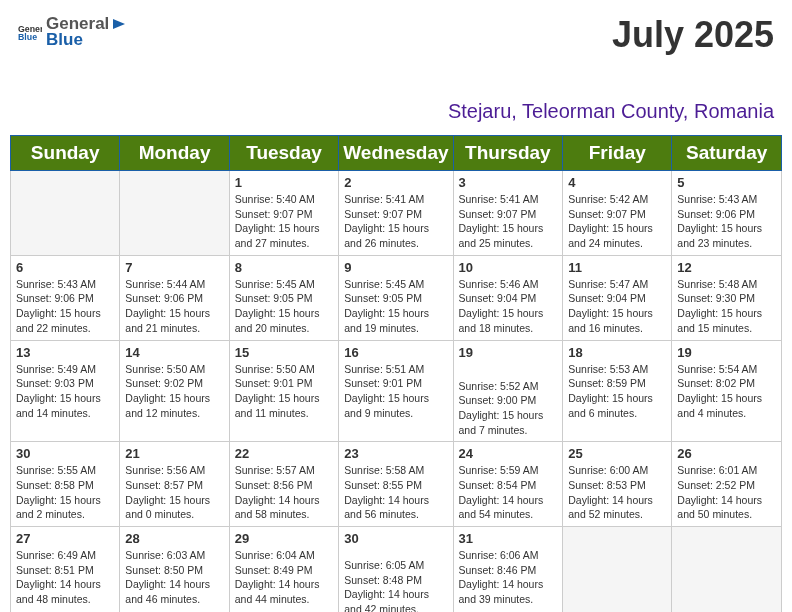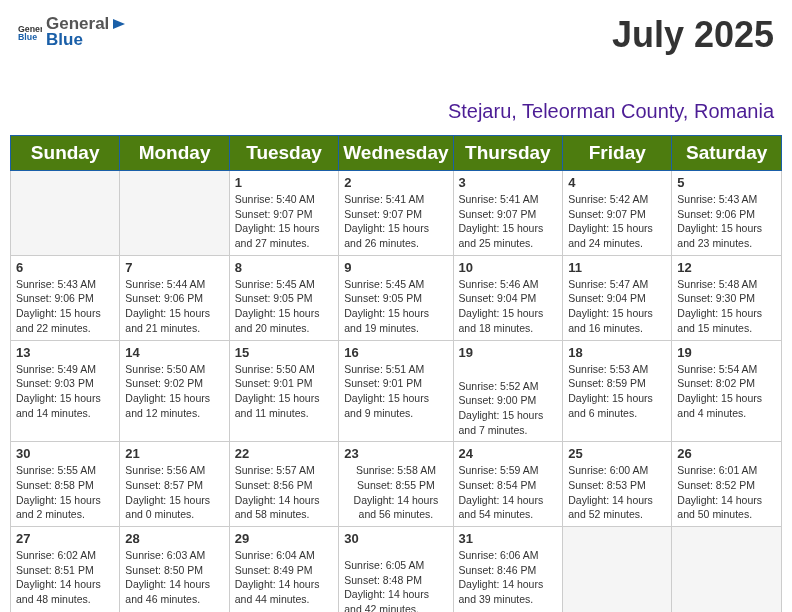--- a/index.html
+++ b/index.html
@@ -271,21 +271,21 @@
         </td>
         <td>
           <div class="day-num">22</div>
           <div class="day-info" style="white-space: pre-line;">Sunrise: 5:57 AM
 Sunset: 8:56 PM
 Daylight: 14 hours
 and 58 minutes.</div>
         </td>
         <td>
           <div class="day-num">23</div>
-          <div class="day-info" style="white-space: pre-line; text-align: center;">Sunrise: 5:58 AM
+          <div class="day-info" style="white-space: pre-line;">Sunrise: 5:58 AM
 Sunset: 8:55 PM
 Daylight: 14 hours
 and 56 minutes.</div>
         </td>
         <td>
           <div class="day-num">24</div>
           <div class="day-info" style="white-space: pre-line;">Sunrise: 5:59 AM
 Sunset: 8:54 PM
 Daylight: 14 hours
 and 54 minutes.</div>
@@ -293,29 +293,29 @@
         <td>
           <div class="day-num">25</div>
           <div class="day-info" style="white-space: pre-line;">Sunrise: 6:00 AM
 Sunset: 8:53 PM
 Daylight: 14 hours
 and 52 minutes.</div>
         </td>
         <td>
           <div class="day-num">26</div>
           <div class="day-info" style="white-space: pre-line;">Sunrise: 6:01 AM
-Sunset: 8:52 PM
+Sunset: 2:52 PM
 Daylight: 14 hours
 and 50 minutes.</div>
         </td>
       </tr>
       <tr>
         <td>
           <div class="day-num">27</div>
-          <div class="day-info" style="white-space: pre-line;">Sunrise: 6:02 AM
+          <div class="day-info" style="white-space: pre-line;">Sunrise: 6:49 AM
 Sunset: 8:51 PM
 Daylight: 14 hours
 and 48 minutes.</div>
         </td>
         <td>
           <div class="day-num">28</div>
           <div class="day-info" style="white-space: pre-line;">Sunrise: 6:03 AM
 Sunset: 8:50 PM
 Daylight: 14 hours
 and 46 minutes.</div>

